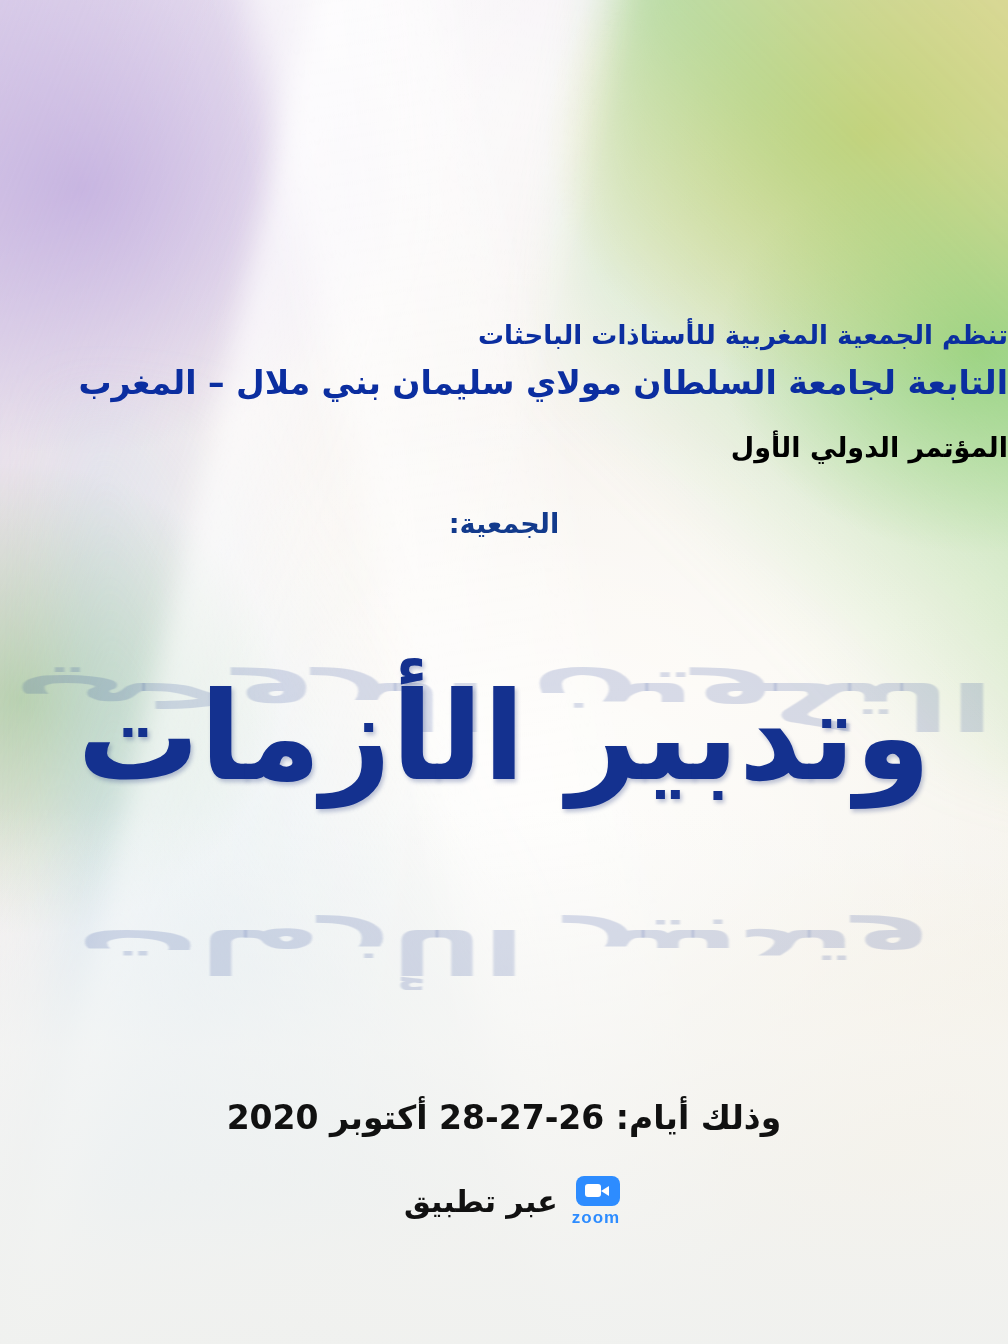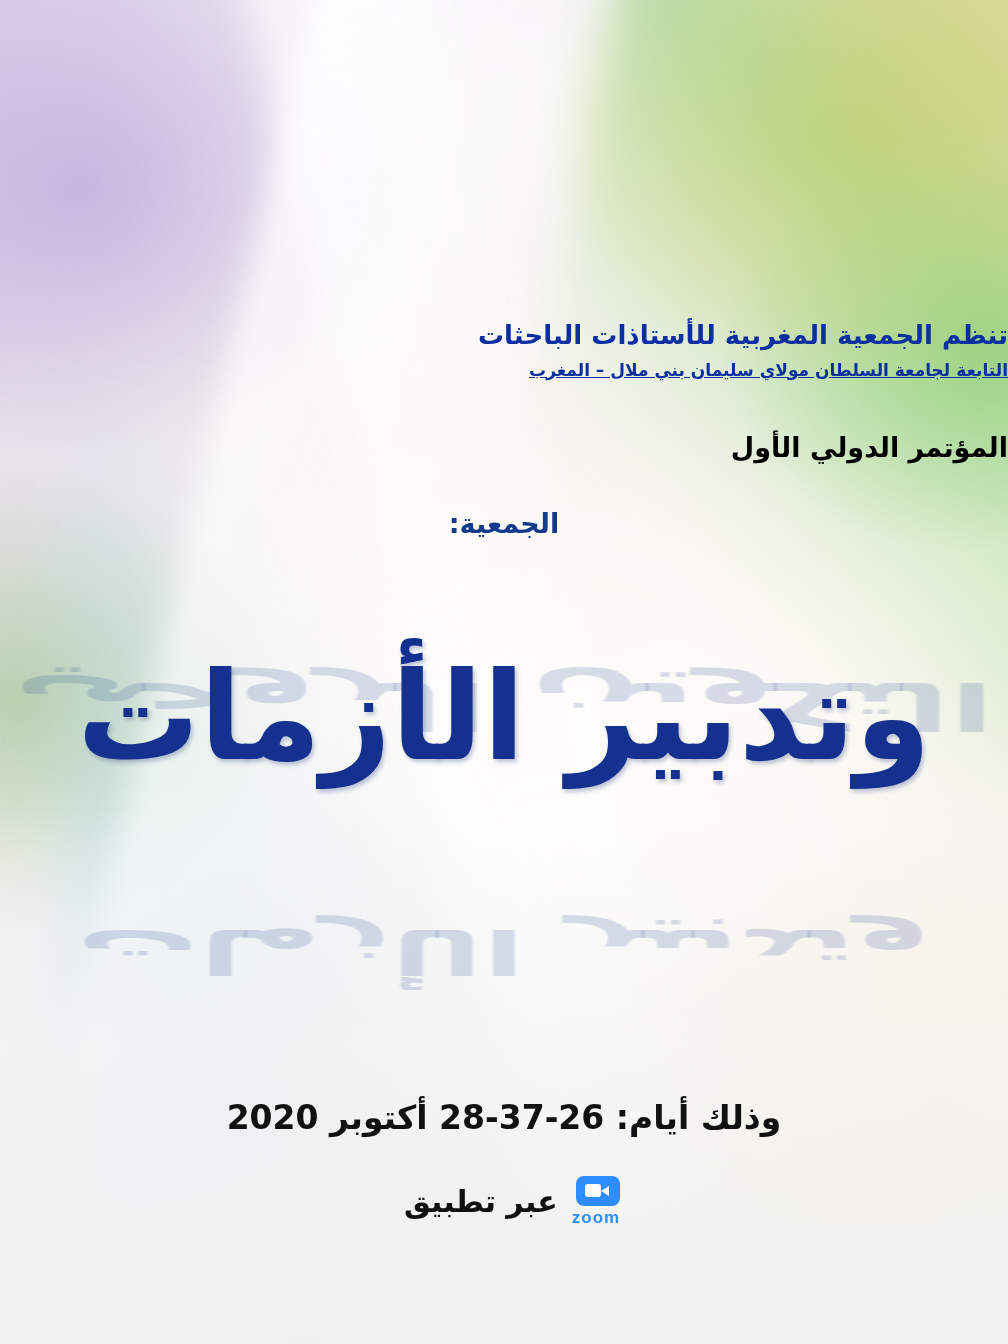--- a/index.html
+++ b/index.html
@@ -242,22 +242,21 @@
   }
   .org-line {
     font-family: "DejaVu Sans", sans-serif;
     font-weight: bold;
     font-size: 26px;
     line-height: 1.6;
     color: #0b2ea0;
     letter-spacing: 0.5px;
   }
   .org-line.second {
-    font-size: 17px;
-    text-decoration: underline;
+    font-size: 33px;
   }
 
   .conf-title-small {
     position: absolute;
     left: 0;
     right: 0;
     top: 432px;
     font-family: "DejaVu Sans", sans-serif;
     font-weight: bold;
     font-size: 27px;
@@ -291,21 +290,21 @@
   .main-title .tline {
     font-family: "DejaVu Sans", sans-serif;
     font-weight: bold;
     color: #14318f;
     font-size: 128px;
     line-height: 1.15;
     letter-spacing: -2px;
     text-shadow: 2px 3px 4px rgba(40,60,130,0.30);
   }
   .main-title .tline.l2 {
-    margin-top: 62px;
+    margin-top: 82px;
     font-size: 122px;
   }
   .reflect {
     position: absolute;
     left: 0; right: 0;
     text-align: center;
     direction: rtl;
     font-family: "DejaVu Sans", sans-serif;
     font-weight: bold;
     color: rgba(20,49,143,0.16);
@@ -416,21 +415,21 @@
 
     <div class="subtitle-label">الجمعية:</div>
 
     <div class="reflect r1">التكوين الروحي</div>
     <div class="reflect r2">وتدبير الأزمات</div>
 
     <div class="main-title">
       <div class="tline l2">وتدبير الأزمات</div>
     </div>
 
-    <div class="dates">وذلك أيام: 26-37-28 أكتوبر 2020</div>
+    <div class="dates">وذلك أيام: 26-27-28 أكتوبر 2020</div>
 
     <div class="platform-row">
       <div class="platform-label">عبر تطبيق</div>
       <div class="zoom-logo">
         <div class="zoom-badge"></div>
         <div class="zoom-word">zoom</div>
       </div>
     </div>
 
   </div>

